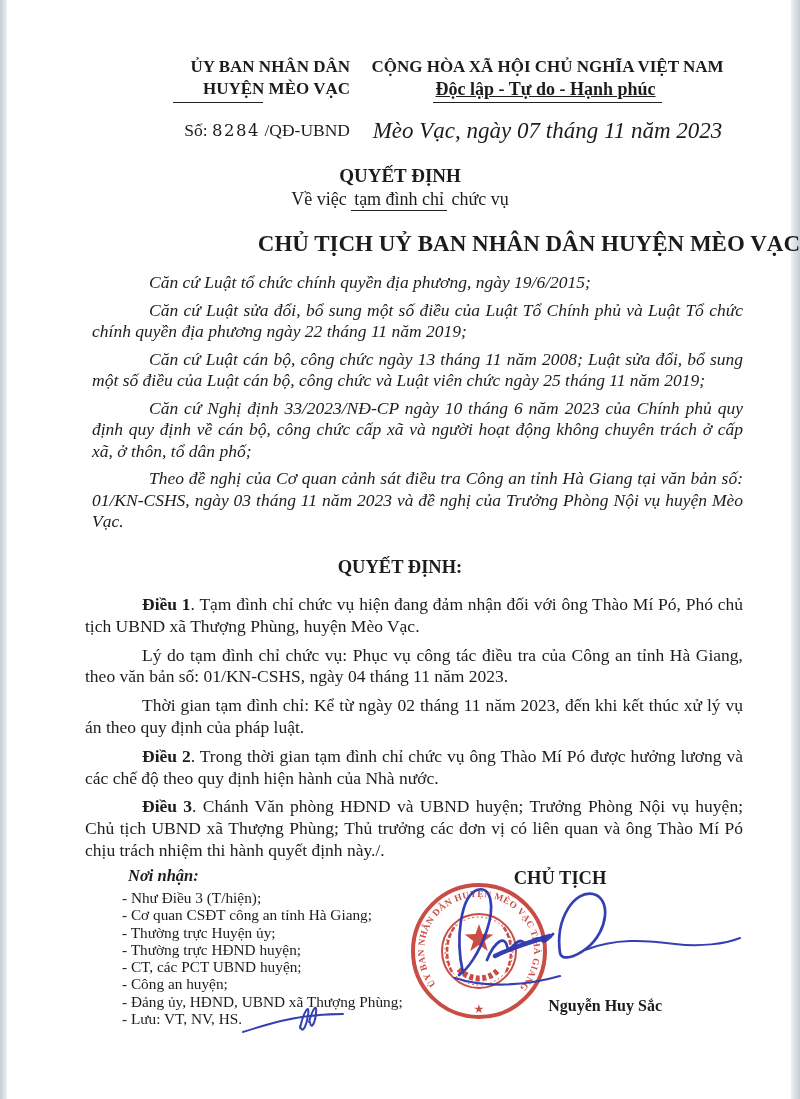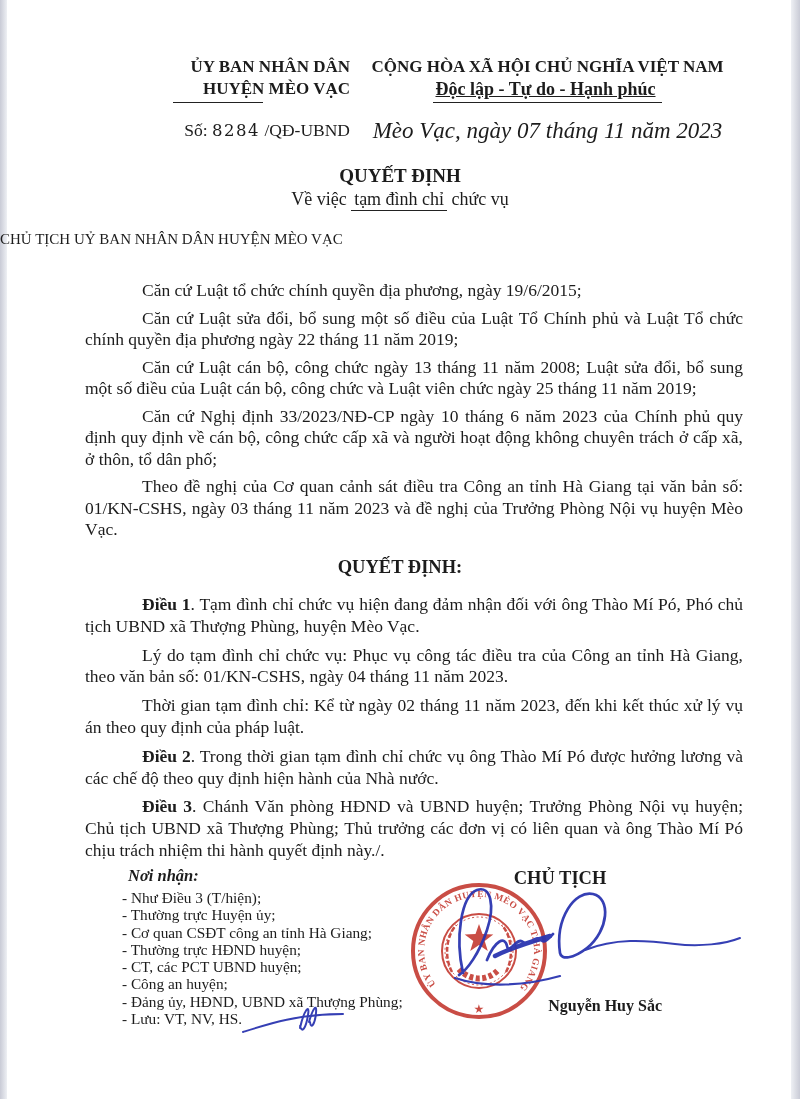--- a/index.html
+++ b/index.html
@@ -16,23 +16,23 @@
   .sep{width:90px;border-bottom:1.6px solid #222;margin:2px auto 0;}
   .motto{display:inline-block;border-bottom:1.6px solid #222;padding:0 6px 2px 2px;text-decoration:underline;}
   .so-line{margin-top:17px;font-size:17.5px;white-space:nowrap;}
   .so-num{letter-spacing:1.5px;font-family:"DejaVu Serif",serif;font-size:16.5px;}
   .dateline{margin-top:15px;font-style:italic;font-size:23px;white-space:nowrap;}
 
   .title-block{position:absolute;top:164px;left:0;right:0;text-align:center;}
   .title-main{font-size:19px;font-weight:bold;line-height:23px;}
   .title-sub{font-size:18px;font-weight:normal;line-height:24px;}
   .title-sub .u{border-bottom:1.6px solid #222;padding:0 3px 1px;}
-  .authority{position:absolute;top:231px;left:0;right:0;text-align:left;font-weight:normal;font-size:15px;}
+  .authority{position:absolute;top:231px;left:0;right:0;text-align:right;font-weight:bold;font-size:23px;}
 
-  .preamble{position:absolute;top:272px;left:85px;right:57px;margin-top:8px;}
+  .preamble{position:absolute;top:272px;left:92px;right:57px;font-style:italic;}
   .preamble p{margin:0 0 6px;font-size:17.5px;line-height:21.5px;text-align:justify;text-indent:57px;}
 
   .decision-heading{position:absolute;top:557px;left:0;right:0;text-align:center;font-weight:bold;font-size:18.5px;}
 
   .articles{position:absolute;top:594px;left:85px;right:57px;}
   .articles p{margin:0 0 7px;font-size:17.5px;line-height:21.8px;text-align:justify;text-indent:57px;}
 
   .recipients{position:absolute;top:866px;left:122px;width:280px;}
   .recipients-heading{font-weight:bold;font-style:italic;font-size:16.5px;margin:0 0 3px 6px;}
   .recipients p{margin:0;font-size:15.3px;line-height:17.3px;white-space:nowrap;}
@@ -93,22 +93,22 @@
       <p><b>Điều 1</b>. Tạm đình chỉ chức vụ hiện đang đảm nhận đối với ông Thào Mí Pó, Phó chủ tịch UBND xã Thượng Phùng, huyện Mèo Vạc.</p>
       <p>Lý do tạm đình chỉ chức vụ: Phục vụ công tác điều tra của Công an tỉnh Hà Giang, theo văn bản số: 01/KN-CSHS, ngày 04 tháng 11 năm 2023.</p>
       <p>Thời gian tạm đình chỉ: Kể từ ngày 02 tháng 11 năm 2023, đến khi kết thúc xử lý vụ án theo quy định của pháp luật.</p>
       <p><b>Điều 2</b>. Trong thời gian tạm đình chỉ chức vụ ông Thào Mí Pó được hưởng lương và các chế độ theo quy định hiện hành của Nhà nước.</p>
       <p><b>Điều 3</b>. Chánh Văn phòng HĐND và UBND huyện; Trưởng Phòng Nội vụ huyện; Chủ tịch UBND xã Thượng Phùng; Thủ trưởng các đơn vị có liên quan và ông Thào Mí Pó chịu trách nhiệm thi hành quyết định này./.</p>
     </div>
 
   <div class="recipients">
     <div class="recipients-heading">Nơi nhận:</div>
   <p>- Như Điều 3 (T/hiện);</p>
+      <p>- Cơ quan CSĐT công an tỉnh Hà Giang;</p>
       <p>- Thường trực Huyện ủy;</p>
-      <p>- Cơ quan CSĐT công an tỉnh Hà Giang;</p>
       <p>- Thường trực HĐND huyện;</p>
       <p>- CT, các PCT UBND huyện;</p>
       <p>- Công an huyện;</p>
       <p>- Đảng ủy, HĐND, UBND xã Thượng Phùng;</p>
       <p>- Lưu: VT, NV, HS.</p>
     </div>
 
   <div class="sig-title">CHỦ TỊCH</div>
 
   <svg class="seal" viewBox="0 0 148 148">

